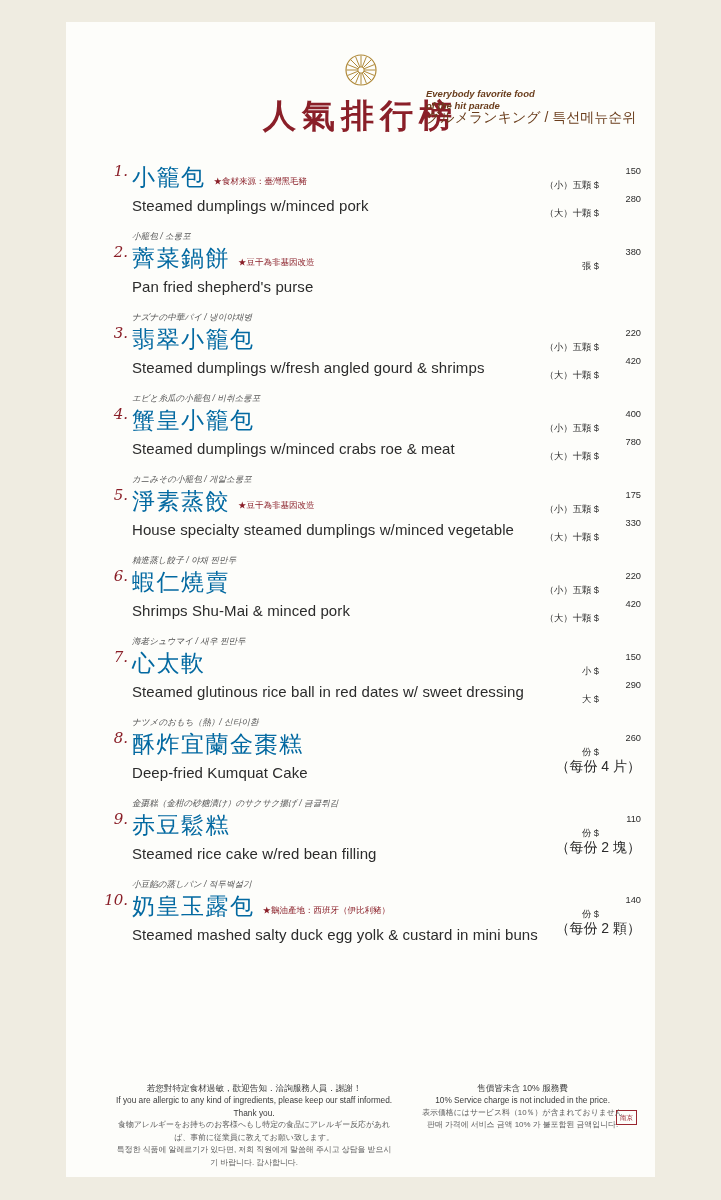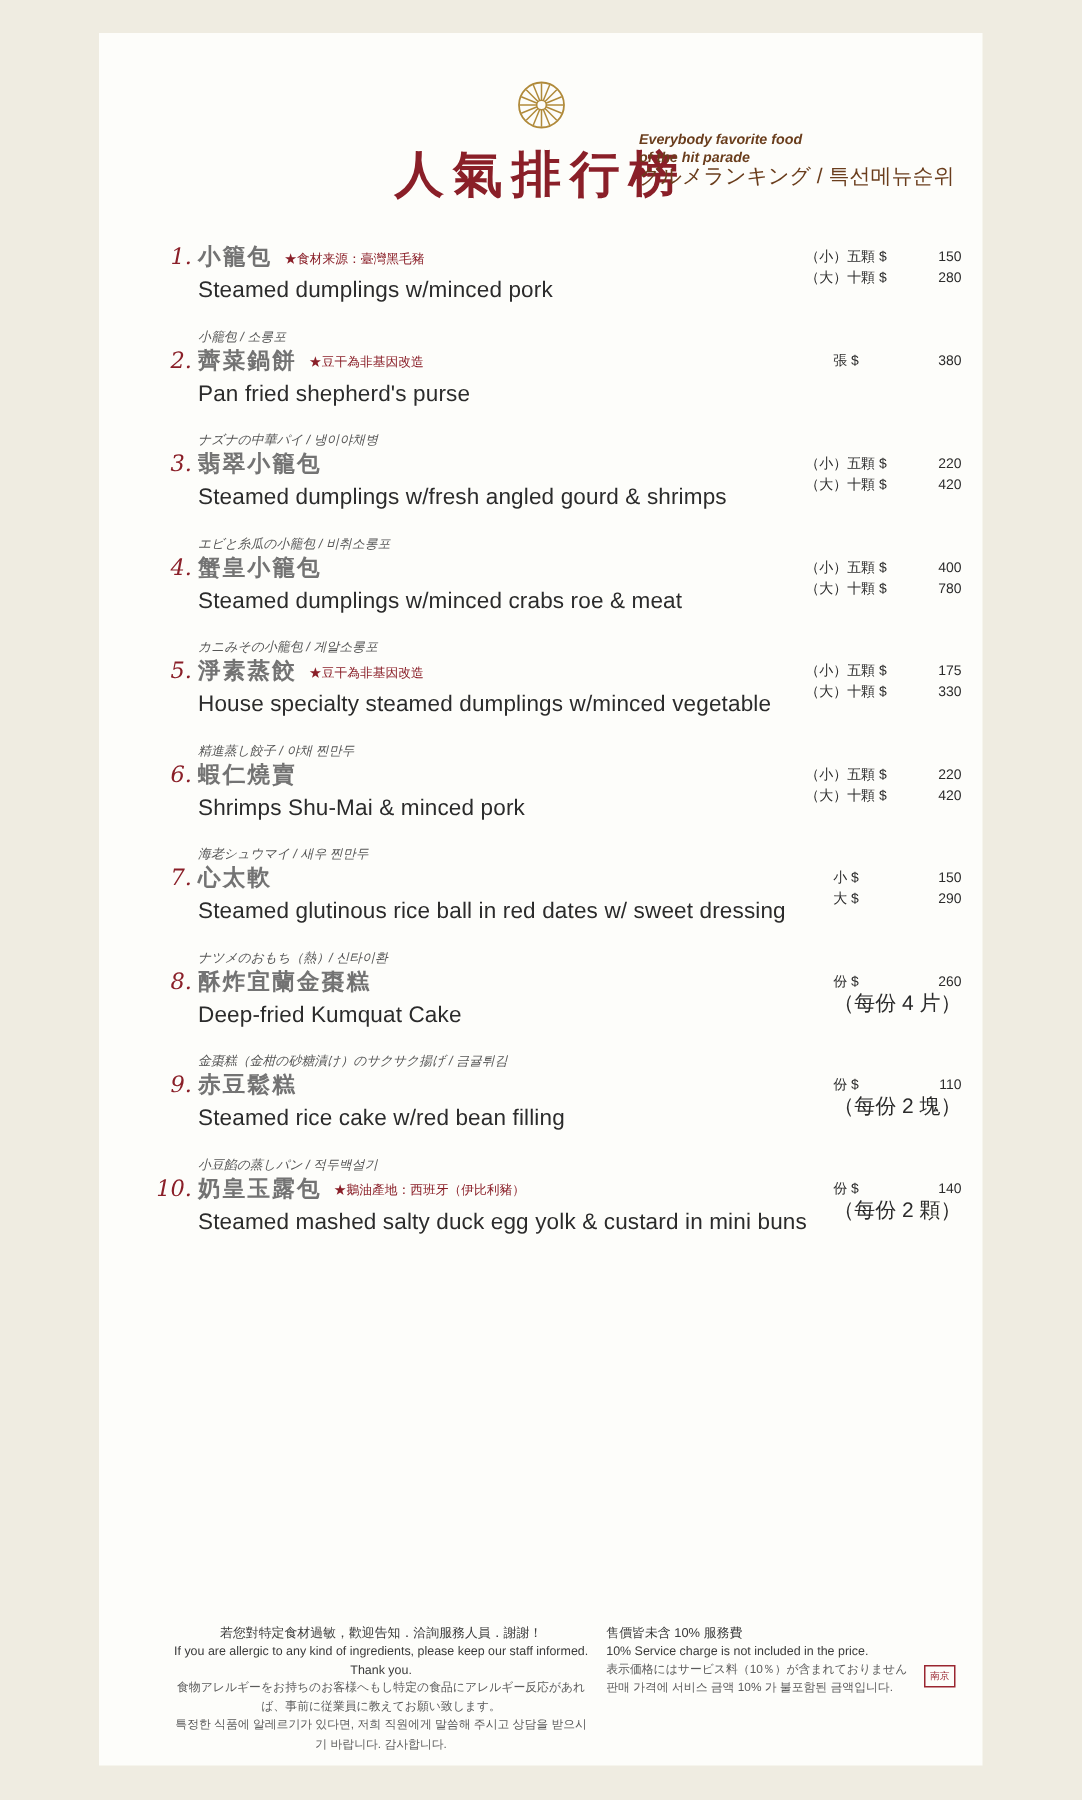--- a/index.html
+++ b/index.html
@@ -91,26 +91,25 @@
     font-family: "DejaVu Serif", serif;
     font-style: italic;
     font-size: 15px;
   }
   .name-line {
     display: flex;
     align-items: baseline;
     gap: 8px;
   }
   .cn-name {
-    color: #737373;
+    color: #0369a1;
     font-family: "DejaVu Serif", serif;
-    font-size: 15px;
+    font-size: 23px;
     letter-spacing: 1.5px;
     white-space: nowrap;
-    font-weight: bold;
   }
   .tag {
     color: #8a1f28;
     font-size: 8.5px;
     white-space: nowrap;
     position: relative;
     top: -1px;
   }
   .en-name {
     margin-top: 4px;
@@ -133,21 +132,22 @@
     color: #2b2b2b;
     line-height: 14px;
   }
   .price-block .prow {
     display: flex;
     justify-content: flex-end;
     white-space: nowrap;
   }
   .price-block .plabel {
     min-width: 70px;
-    text-align: center;
+    text-align: right;
+    margin-top: 14px;
   }
   .price-block .pval {
     min-width: 42px;
     text-align: right;
   }
   .price-note {
     font-size: 14px;
     color: #2b2b2b;
   }
   
@@ -178,21 +178,21 @@
     line-height: 12.5px;
   }
   .footer-col.left {
     width: 56%;
     text-align: center;
     padding-left: 34px;
     box-sizing: border-box;
   }
   .footer-col.right {
     width: 44%;
-    text-align: left;
+    text-align: center;
     padding-left: 10px;
     box-sizing: border-box;
   }
   .footer-col .line1 { font-size: 8.6px; }
   .footer-col .dim { color: #5a5a5a; font-size: 7.9px; }
 </style>
 </head>
 <body>
 
 <div class="page">

